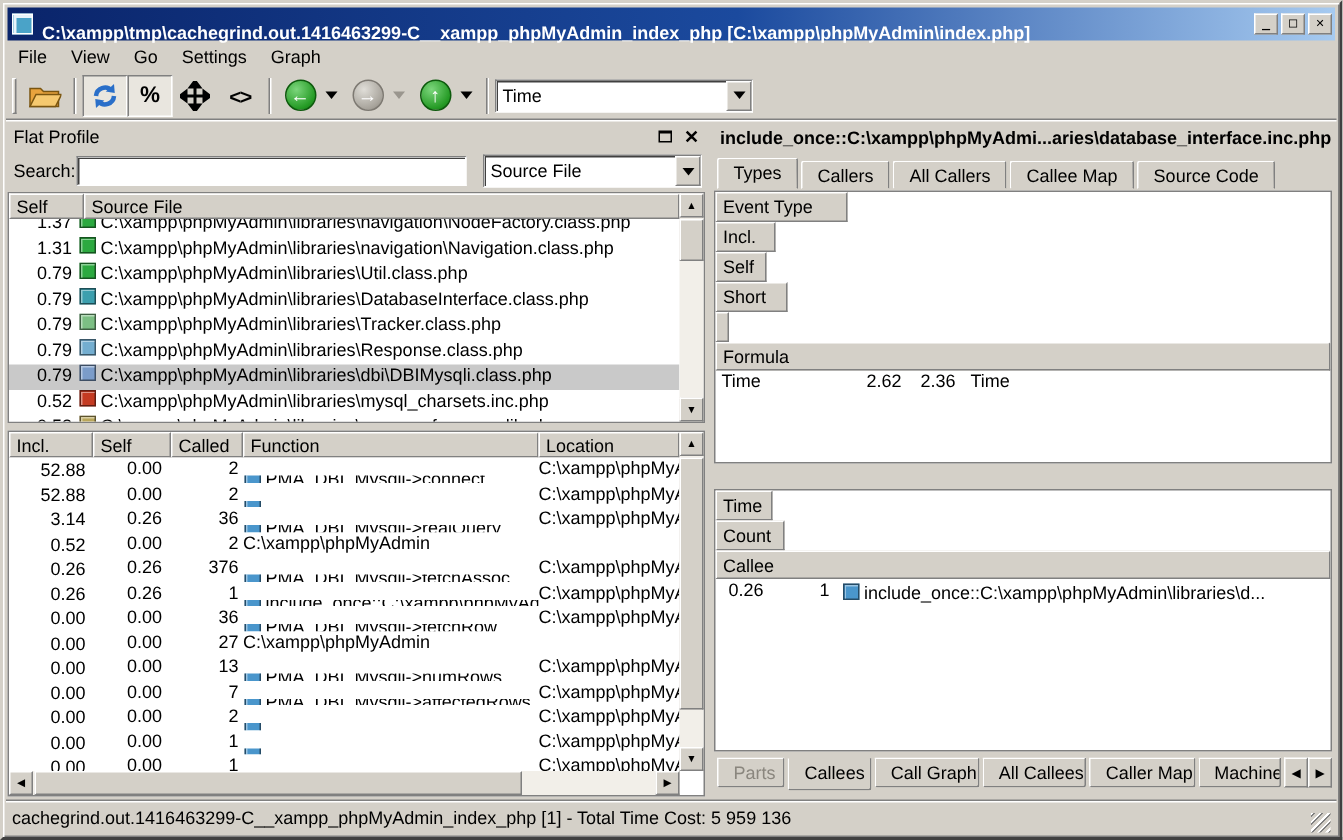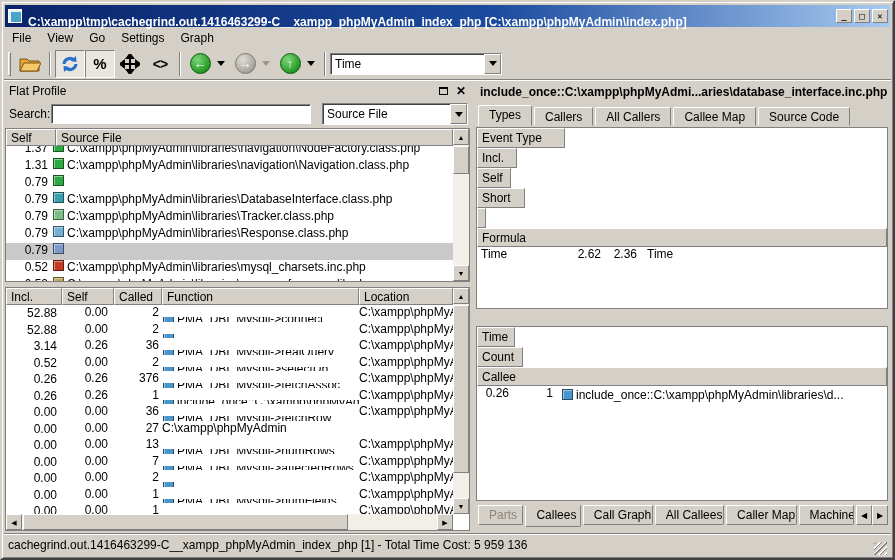--- a/index.html
+++ b/index.html
@@ -223,39 +223,41 @@
             <span>C:\xampp\phpMyAdmin\libraries\navigation\NodeFactory.class.php</span>
           </div>
           <div class="row fp-row">
             <span class="num">1.31</span>
             <span class="sq" style="background-color: rgb(44, 169, 64);"></span>
             <span>C:\xampp\phpMyAdmin\libraries\navigation\Navigation.class.php</span>
           </div>
           <div class="row fp-row">
             <span class="num">0.79</span>
             <span class="sq" style="background-color: rgb(44, 169, 64);"></span>
+            <span>C:\xampp\phpMyAdmin\libraries\Util.class.php</span>
           </div>
           <div class="row fp-row">
             <span class="num">0.79</span>
             <span class="sq" style="background-color: rgb(60, 159, 174);"></span>
             <span>C:\xampp\phpMyAdmin\libraries\DatabaseInterface.class.php</span>
           </div>
           <div class="row fp-row">
             <span class="num">0.79</span>
             <span class="sq" style="background-color: rgb(124, 191, 132);"></span>
             <span>C:\xampp\phpMyAdmin\libraries\Tracker.class.php</span>
           </div>
           <div class="row fp-row">
             <span class="num">0.79</span>
             <span class="sq" style="background-color: rgb(116, 174, 208);"></span>
             <span>C:\xampp\phpMyAdmin\libraries\Response.class.php</span>
           </div>
           <div class="row fp-row selrow">
             <span class="num">0.79</span>
             <span class="sq" style="background-color: rgb(123, 156, 201);"></span>
+            <span>C:\xampp\phpMyAdmin\libraries\dbi\DBIMysqli.class.php</span>
           </div>
           <div class="row fp-row">
             <span class="num">0.52</span>
             <span class="sq" style="background-color: rgb(196, 59, 34);"></span>
             <span>C:\xampp\phpMyAdmin\libraries\mysql_charsets.inc.php</span>
           </div>
           <div class="row fp-row">
             <span class="num">0.52</span>
             <span class="sq" style="background-color: rgb(185, 166, 90);"></span>
             <span>C:\xampp\phpMyAdmin\libraries\user_preferences.lib.php</span>
@@ -314,24 +316,20 @@
               <span>PMA_DBI_Mysqli-&gt;realQuery</span>
             </span>
           <span class="c-loc">C:\xampp\phpMyAdmin</span>
         </div>
         <div class="row fn-row">
           <span class="c-incl">
               <span>0.52</span>
             </span>
           <span class="c-self num">0.00</span>
           <span class="c-called num">2</span>
-          <span class="c-func">
-              <span class="sq" style="background-color: rgb(74, 150, 204);"></span>
-              <span>PMA_DBI_Mysqli-&gt;selectDb</span>
-            </span>
           <span class="c-loc">C:\xampp\phpMyAdmin</span>
         </div>
         <div class="row fn-row">
           <span class="c-incl">
               <span>0.26</span>
             </span>
           <span class="c-self num">0.26</span>
           <span class="c-called num">376</span>
           <span class="c-func">
               <span class="sq" style="background-color: rgb(74, 150, 204);"></span>
@@ -407,21 +405,20 @@
           <span class="c-loc">C:\xampp\phpMyAdmin</span>
         </div>
         <div class="row fn-row">
           <span class="c-incl">
               <span>0.00</span>
             </span>
           <span class="c-self num">0.00</span>
           <span class="c-called num">1</span>
           <span class="c-func">
               <span class="sq" style="background-color: rgb(74, 150, 204);"></span>
-              <span>PMA_DBI_Mysqli-&gt;numFields</span>
             </span>
           <span class="c-loc">C:\xampp\phpMyAdmin</span>
         </div>
         <div class="row fn-row">
           <span class="c-incl">
               <span>0.00</span>
             </span>
           <span class="c-self num">0.00</span>
           <span class="c-called num">1</span>
           <span class="c-func">

